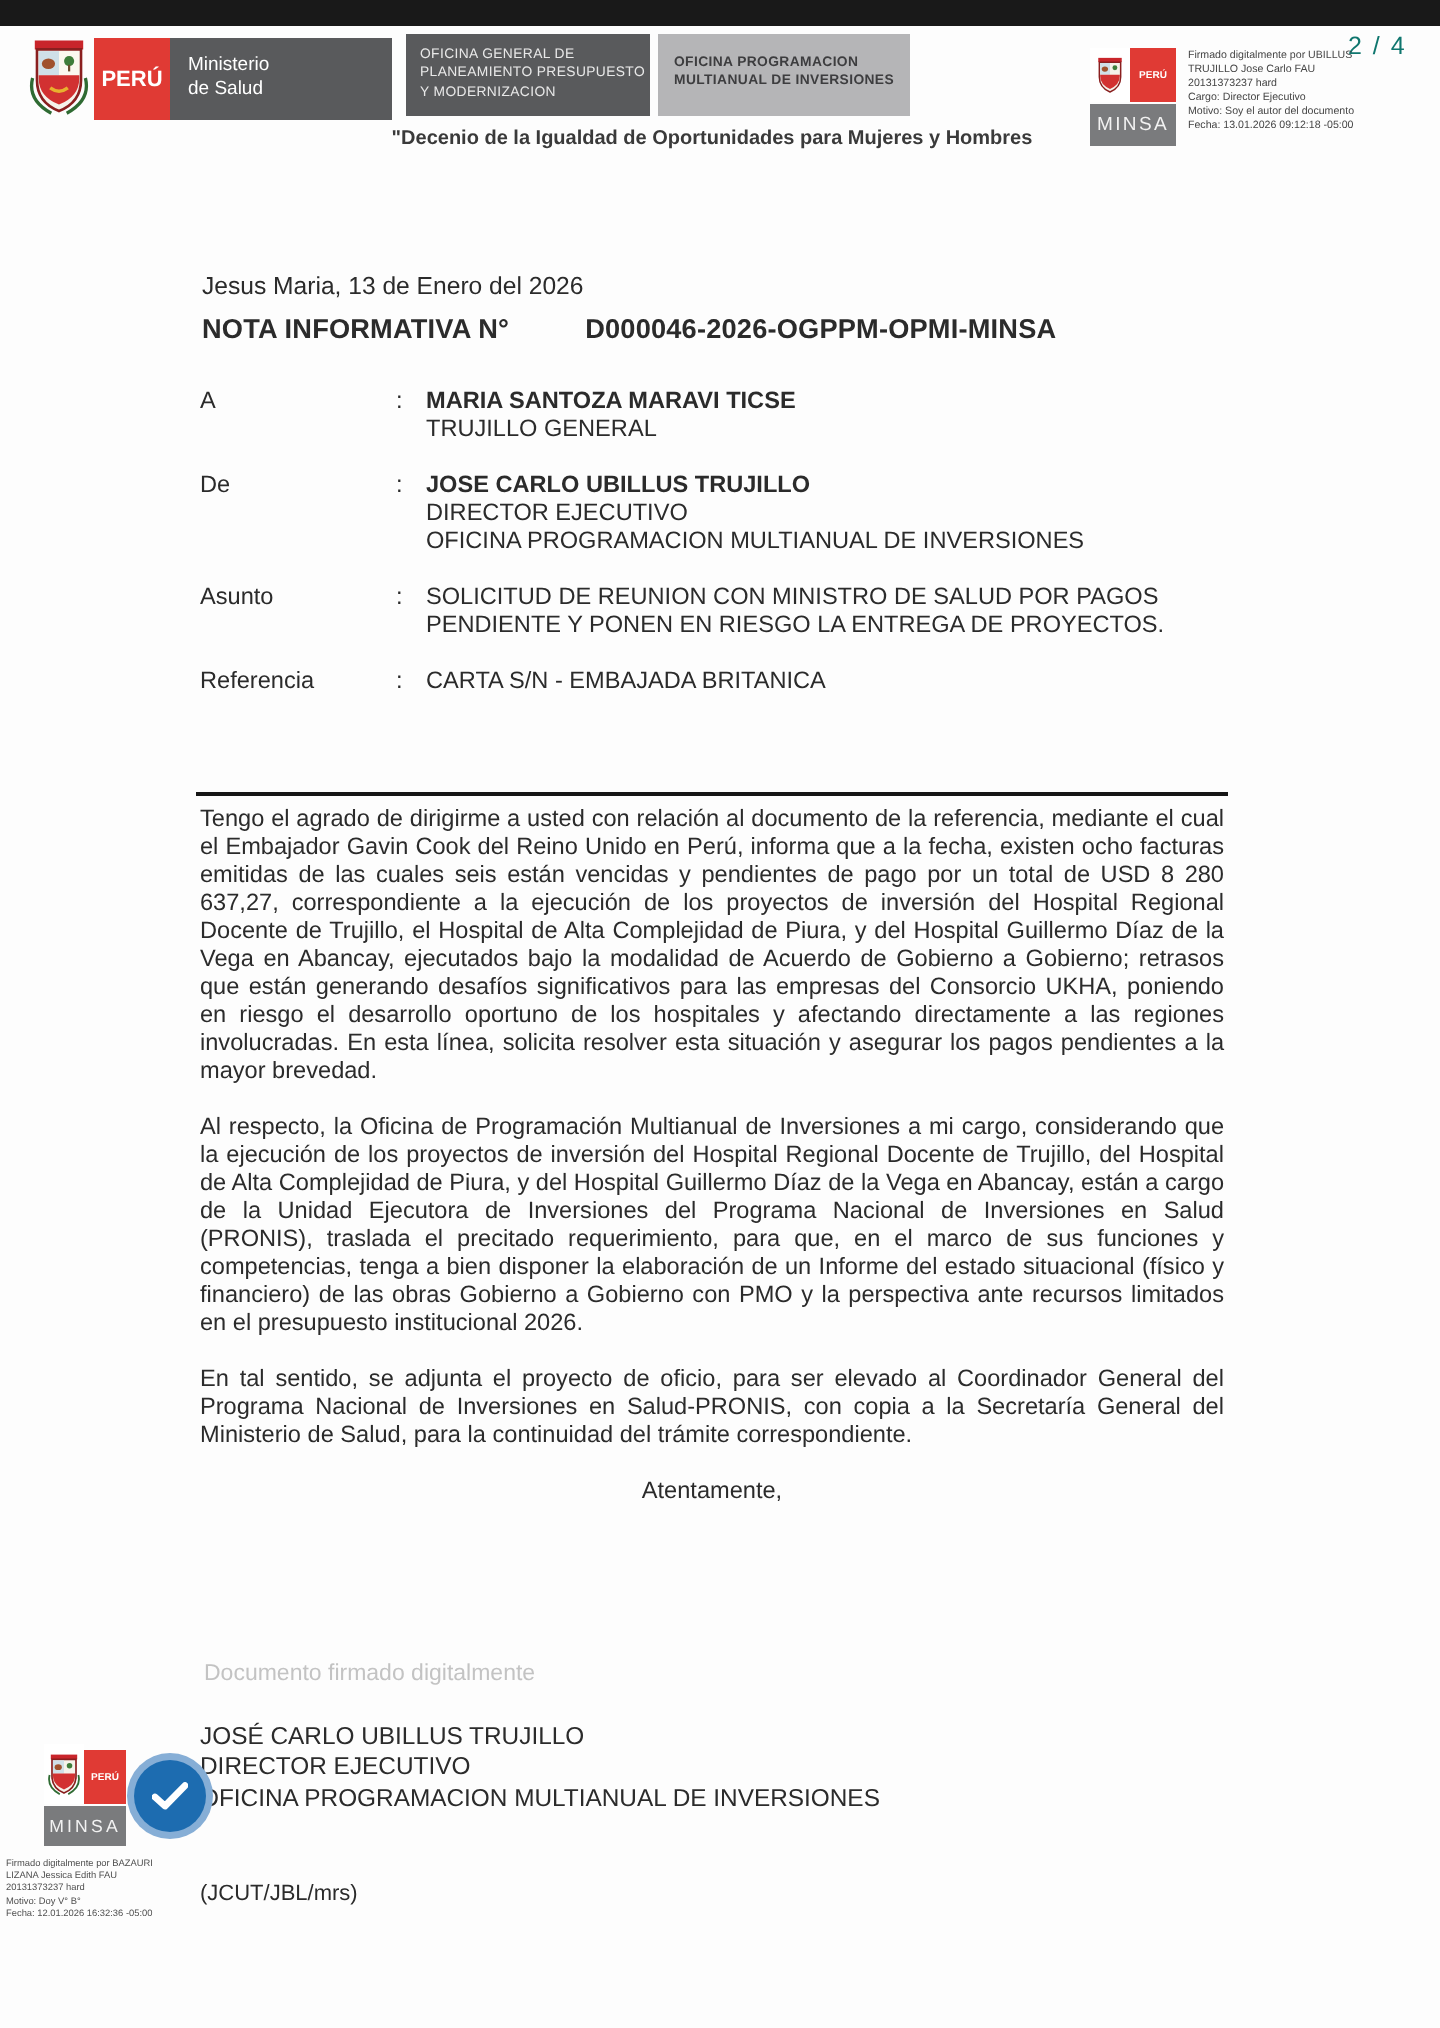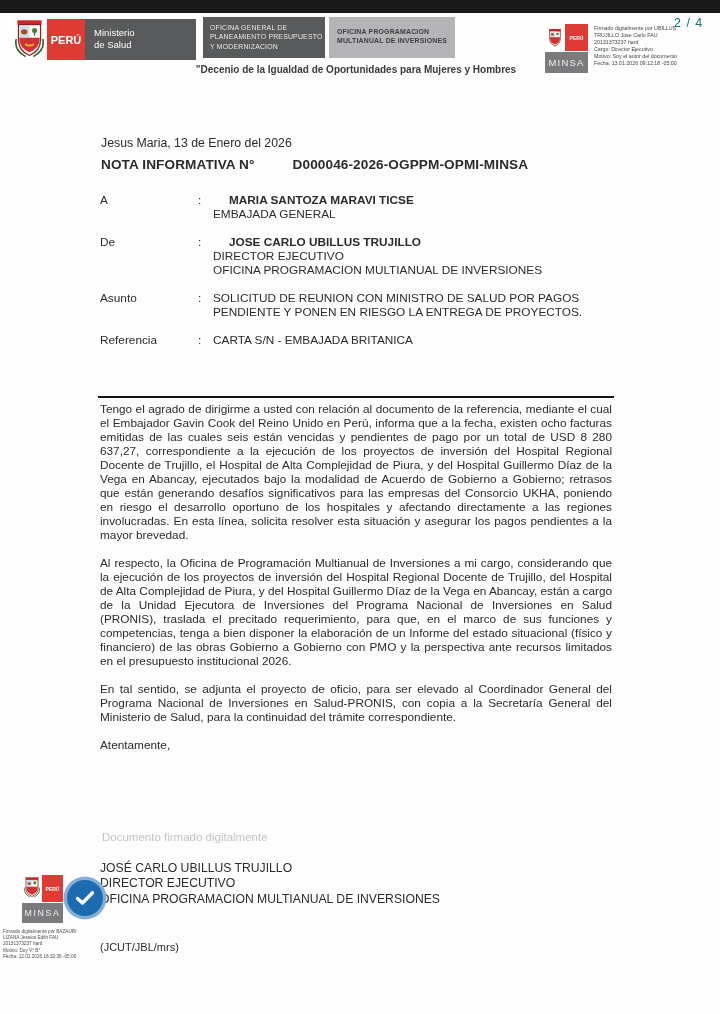--- a/index.html
+++ b/index.html
@@ -46,27 +46,27 @@
   .dateline { position:absolute; left:101px; top:136px; font-size:12.3px; }
   .title { position:absolute; left:101px; top:157px; font-size:13.6px; font-weight:bold;
     letter-spacing:.1px; }
   .title .num { margin-left:13px;padding-left:25px; }
 
   .fields { position:absolute; left:100px; top:193px; width:512px; font-size:11.8px; line-height:14px; }
   .field-row { display:flex; margin-bottom:14px; }
   .field-label { width:98px; }
   .field-colon { width:15px; }
   .field-value { flex:1; }
-  .bold { font-weight:bold;margin-left:16px; }
+  .bold { font-weight:bold; }
 
   .rule { position:absolute; left:98px; top:396px; width:516px; border-top:2.6px solid #161616; }
   .body-text { position:absolute; left:100px; top:402px; width:512px;
     font-size:11.8px; line-height:14px; text-align:justify; }
   .body-text p { margin-bottom:14px; }
-  .closing { margin-top:4px; text-align:left; }
+  .closing { margin-top:4px; text-align:center; }
 
   .digital-note { position:absolute; left:102px; top:831px; font-size:11.5px; color:#c3c3c3; }
   .signature-block { position:absolute; left:100px; top:861px; font-size:12.2px; line-height:15.3px; }
   .initials { position:absolute; left:100px; top:941px; font-size:11px; }
 
   
   .stamp-bottom { position:absolute; left:22px; top:872px; width:42px; }
   .sb-coat { width:20px; height:30px; background:#fff; display:flex; align-items:center; justify-content:center; }
   .sb-coat svg { width:18px; height:27px; }
   .sb-peru { width:21px; height:27px; margin-top:3px; display:flex; align-items:center; justify-content:center;
@@ -148,21 +148,21 @@
   <div class="title">
     <span>NOTA INFORMATIVA N°</span><span class="num">D000046-2026-OGPPM-OPMI-MINSA</span>
   </div>
 
   <div class="fields">
     <div class="field-row">
       <div class="field-label">A</div>
       <div class="field-colon">:</div>
       <div class="field-value">
         <div class="bold">MARIA SANTOZA MARAVI TICSE</div>
-        <div>EMBAJADA GENERAL</div>
+        <div>TRUJILLO GENERAL</div>
       </div>
     </div>
     <div class="field-row">
       <div class="field-label">De</div>
       <div class="field-colon">:</div>
       <div class="field-value">
         <div class="bold">JOSE CARLO UBILLUS TRUJILLO</div>
         <div>DIRECTOR EJECUTIVO</div>
         <div>OFICINA PROGRAMACION MULTIANUAL DE INVERSIONES</div>
       </div>

